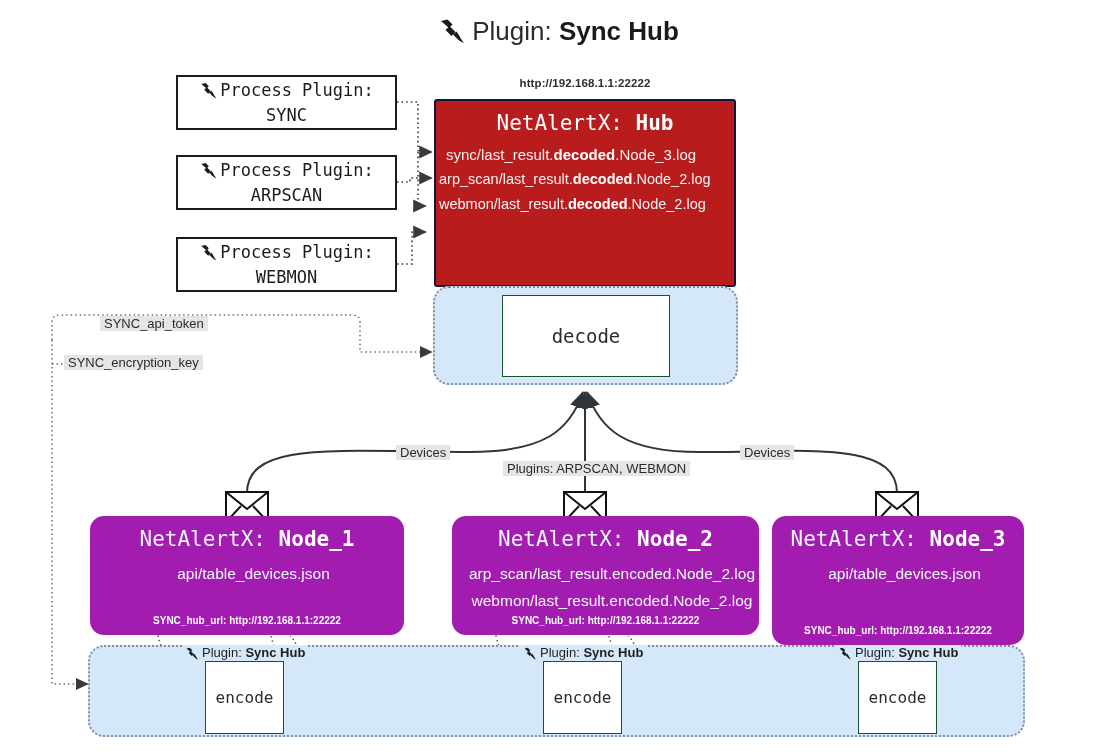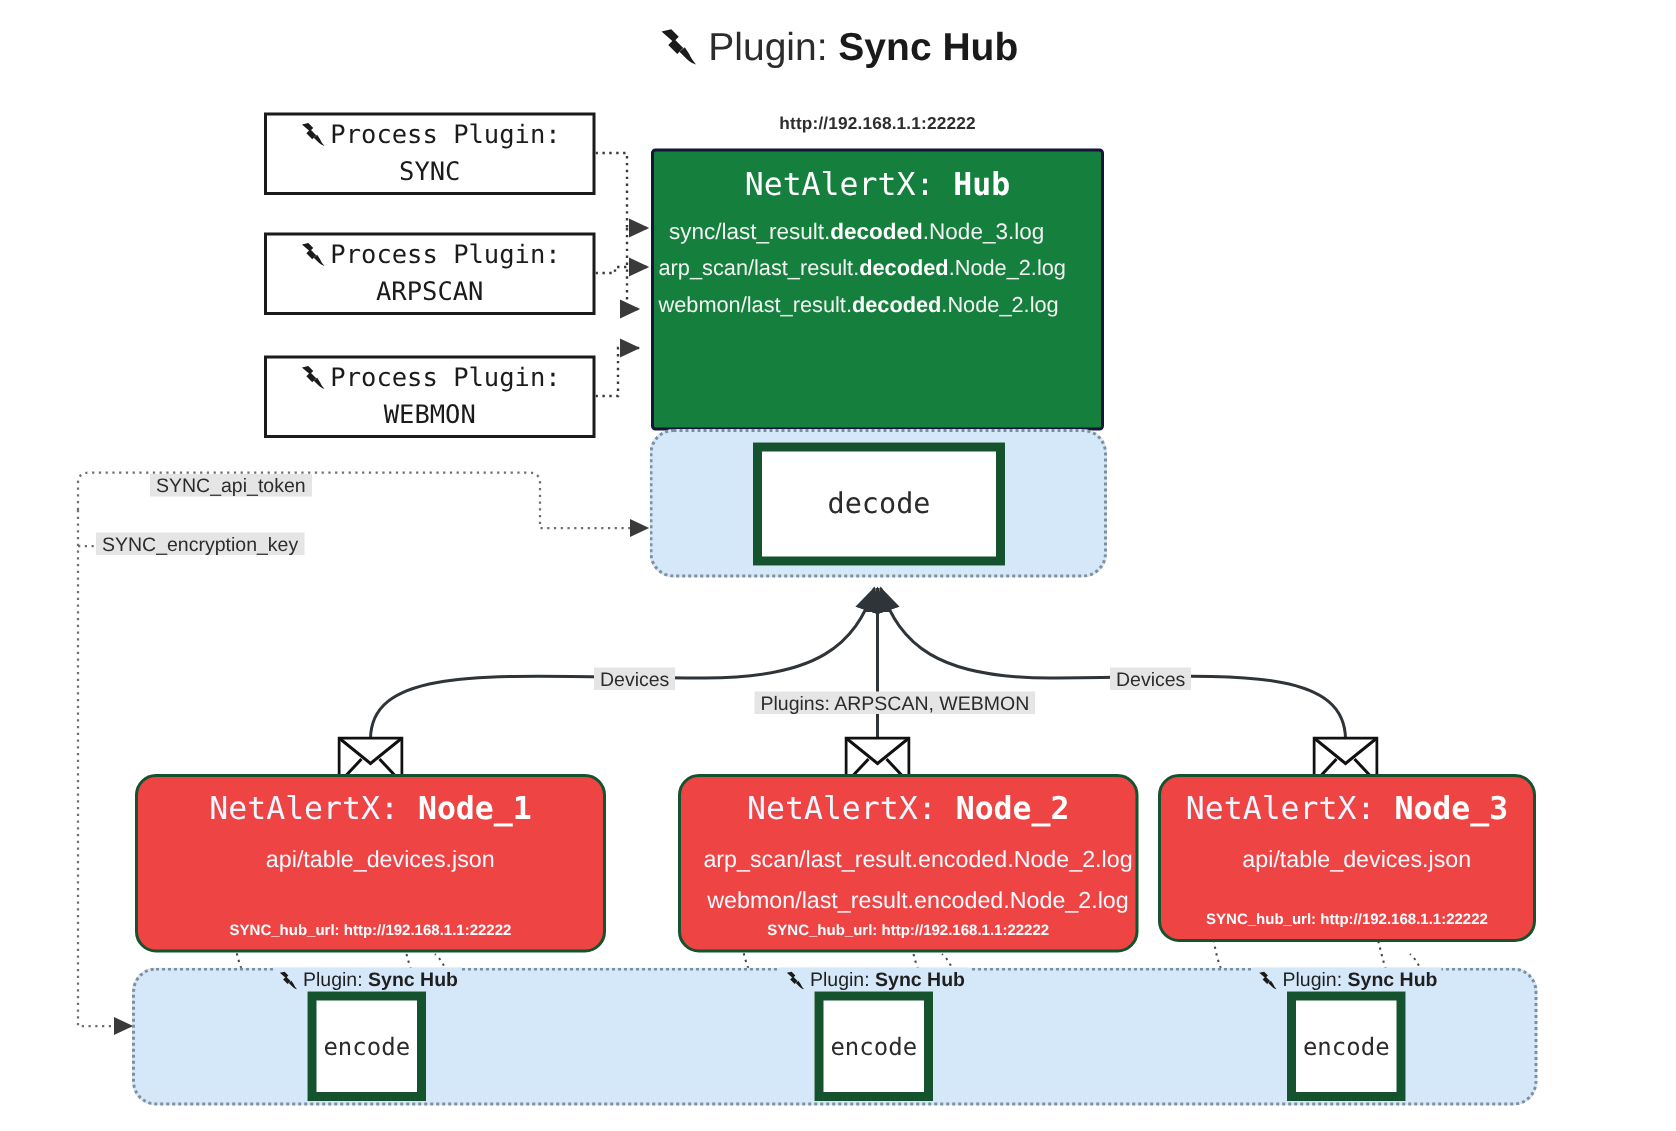--- a/index.html
+++ b/index.html
@@ -20,46 +20,46 @@
             box-sizing:border-box;font-family:"DejaVu Sans Mono","Liberation Mono",monospace;
             font-size:17px;color:#1b1b1b;text-align:center;
             display:flex;flex-direction:column;align-items:center;justify-content:center;
             line-height:1.32;}
   .proc-box .ln1{white-space:nowrap;}
   .proc-box .ln2{white-space:nowrap;}
   .proc-box .plug{vertical-align:-3px;margin-right:2px;}
 
   
   .hub{position:absolute;left:434px;top:99px;width:302px;height:188px;
-       background:#15803d;border:2px solid #15153a;border-radius:3px;box-sizing:border-box;
+       background:#b91c1c;border:2px solid #15153a;border-radius:3px;box-sizing:border-box;
        color:#ffffff;}
   .hub-title{text-align:center;margin-top:10px;font-size:21px;
              font-family:"DejaVu Sans Mono","Liberation Mono",monospace;white-space:nowrap;}
   .hub-title b{font-weight:700;}
   .hub-rows{margin-top:7px;}
   .hub-row{font-size:15px;line-height:25px;white-space:nowrap;color:#f2f2f2;
            padding-left:10px;}
   .hub-row.wide{padding-left:3px;font-size:14.5px;}
   .hub-row b{font-weight:700;color:#ffffff;}
   .hub-url{position:absolute;left:434px;top:77px;width:302px;text-align:center;
            font-size:11.5px;font-weight:600;color:#2e2e2e;letter-spacing:.1px;}
 
   
   .panel{position:absolute;background:#d5e8f9;border:2px dotted #7f8f9c;
          border-radius:16px;box-sizing:border-box;}
 
   
-  .wbox{position:absolute;background:#ffffff;border:6px solid #14532d;box-sizing:border-box;
+  .wbox{position:absolute;background:#ffffff;border:1px solid #14532d;box-sizing:border-box;
         display:flex;align-items:center;justify-content:center;
         font-family:"DejaVu Sans Mono","Liberation Mono",monospace;color:#2b2b2b;}
   .decode{left:502px;top:295px;width:168px;height:82px;font-size:19px;}
   .encode{width:79px;height:73px;font-size:16px;}
 
   
-  .node{position:absolute;background:#ef4444;border:2px solid #14532d;border-radius:14px;
+  .node{position:absolute;background:#a21caf;border:2px solid #a21caf;border-radius:14px;
         box-sizing:border-box;color:#ffffff;}
   .node-title{text-align:center;margin-top:9px;font-size:21px;
               font-family:"DejaVu Sans Mono","Liberation Mono",monospace;white-space:nowrap;
               color:#eef6ff;}
   .node-title b{font-weight:700;color:#ffffff;}
   .node-lines{margin-top:9px;text-align:center;padding-left:13px;}
   .node-line{font-size:15.5px;line-height:27px;color:#f3f9ff;white-space:nowrap;}
   .node-foot{position:absolute;left:0;bottom:7px;width:100%;text-align:center;
              font-size:10px;font-weight:600;color:#fafdff;white-space:nowrap;}
 
@@ -242,21 +242,21 @@
     </div>
     <div class="node-foot">SYNC_hub_url: http://192.168.1.1:22222</div>
   </div>
 
   <div style="position:absolute;left:875px;top:491px;">
     <svg width="44" height="32" viewBox="0 0 44 32">
       <rect x="1" y="1" width="42" height="30" fill="#ffffff" stroke="#111" stroke-width="2"></rect>
       <path d="M1,1 L22,18 L43,1 M1,31 L16,15 M43,31 L28,15" fill="none" stroke="#111" stroke-width="2"></path>
     </svg>
   </div>
-  <div class="node" style="left:772px;top:516px;width:252px;height:112px;">
+  <div class="node" style="left:772px;top:516px;width:252px;height:129px;">
     <div class="node-title">
       <span>NetAlertX:</span>
       <b>Node_3</b>
     </div>
     <div class="node-lines">
       <div class="node-line">api/table_devices.json</div>
     </div>
     <div class="node-foot">SYNC_hub_url: http://192.168.1.1:22222</div>
   </div>
 

